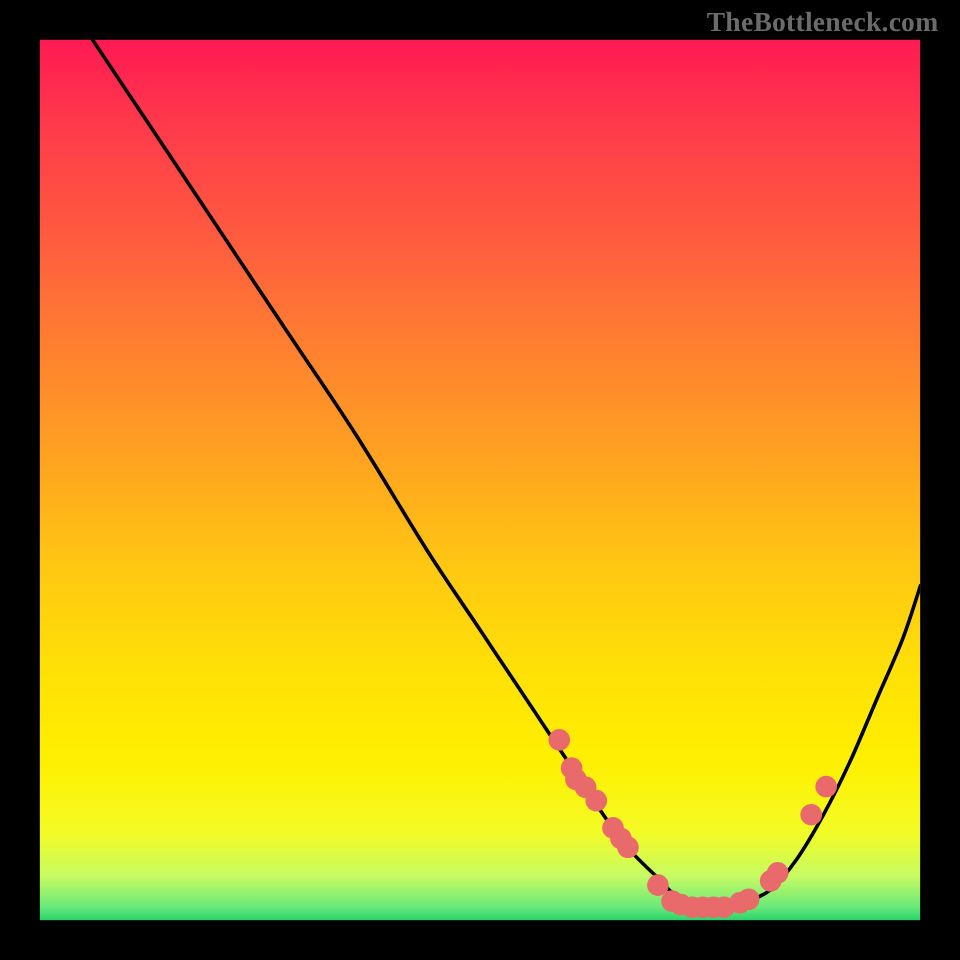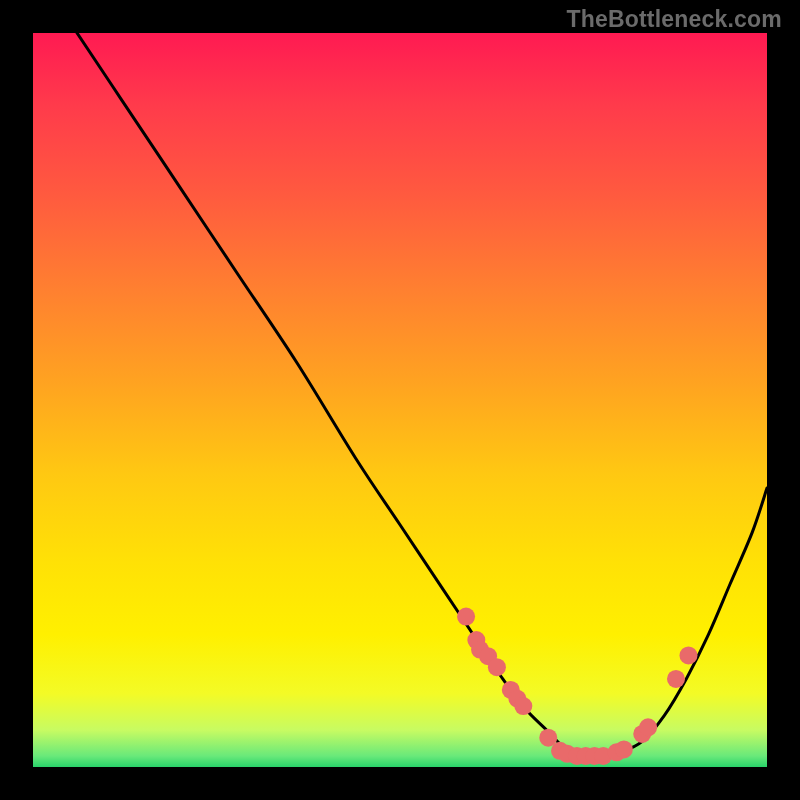--- a/index.html
+++ b/index.html
@@ -18,21 +18,21 @@
   .plot {
     position: absolute;
   }
   svg {
     display: block;
   }
   .watermark {
     position: absolute;
     top: 6px;
     right: 18px;
-    font-family: Liberation Sans, sans-serif;
+    font-family: Liberation Serif, serif;
     font-size: 23px;
     font-weight: 700;
     color: #6b6b6b;
     letter-spacing: 0.2px;
     user-select: none;
   }
 </style>
 </head>
 <body>
 

